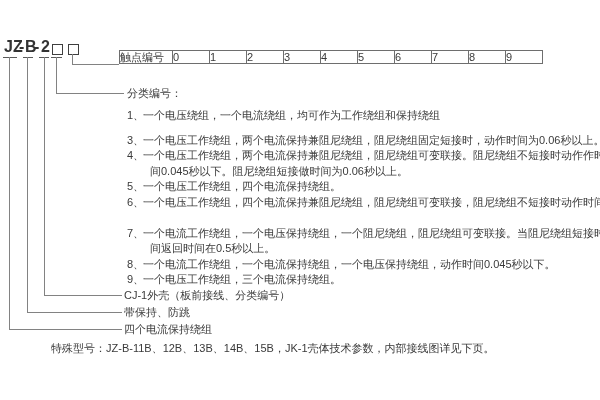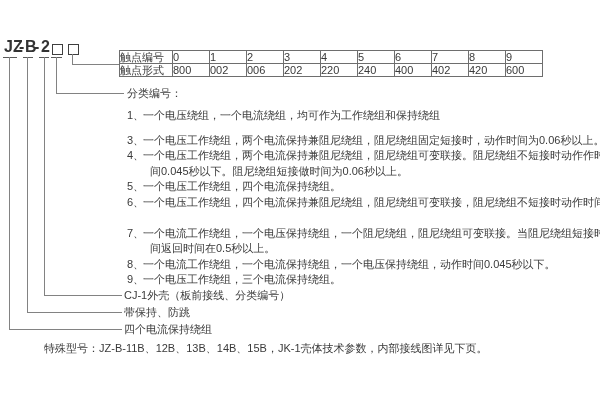--- a/index.html
+++ b/index.html
@@ -18,21 +18,21 @@
           font-size:11px;color:#3a3a3a;table-layout:fixed;}
   .ctable td{border:1px solid #6e6e6e;text-align:left;padding:0;height:12px;
              line-height:12px;overflow:hidden;white-space:nowrap;}
   .ctable td.hdr{width:52px;}
   .ctable td.val{width:36px;}
   
   .tline{position:absolute;left:127px;font-size:11px;line-height:12px;white-space:nowrap;color:#3a3a3a;}
   .tline.cont{left:135px;padding-left:15px;}
   .tline.branch{left:124px;}
   .inum{display:inline-block;width:16px;}
-  .footer{position:absolute;left:44px;top:342px;font-size:11px;line-height:13px;white-space:nowrap;color:#3a3a3a;}
+  .footer{position:absolute;left:51px;top:342px;font-size:11px;line-height:13px;white-space:nowrap;color:#3a3a3a;}
 </style>
 </head>
 <body>
 
 <div class="page">
 
   <span class="model-part" style="left:4px">JZ</span>
   <span class="model-part" style="left:19px">-</span>
   <span class="model-part" style="left:25px">B</span>
   <span class="model-part" style="left:34px">-</span>
@@ -65,33 +65,20 @@
         <td class="val">1</td>
         <td class="val">2</td>
         <td class="val">3</td>
         <td class="val">4</td>
         <td class="val">5</td>
         <td class="val">6</td>
         <td class="val">7</td>
         <td class="val">8</td>
         <td class="val">9</td>
       </tr>
-      <tr>
-        <td class="hdr">触点形式</td>
-        <td class="val">800</td>
-        <td class="val">002</td>
-        <td class="val">006</td>
-        <td class="val">202</td>
-        <td class="val">220</td>
-        <td class="val">240</td>
-        <td class="val">400</td>
-        <td class="val">402</td>
-        <td class="val">420</td>
-        <td class="val">600</td>
-      </tr>
     </tbody>
   </table>
 
   <div class="tline" style="top:87px">分类编号：</div>
 
   <div class="tline" style="top:109px"><span class="inum">1、</span><span>一个电压绕组，一个电流绕组，均可作为工作绕组和保持绕组</span></div>
   <div class="tline" style="top:134px"><span class="inum">3、</span><span>一个电压工作绕组，两个电流保持兼阻尼绕组，阻尼绕组固定短接时，动作时间为0.06秒以上。</span></div>
   <div class="tline" style="top:149px"><span class="inum">4、</span><span>一个电压工作绕组，两个电流保持兼阻尼绕组，阻尼绕组可变联接。阻尼绕组不短接时动作作时</span></div>
   <div class="tline cont" style="top:165px">间0.045秒以下。阻尼绕组短接做时间为0.06秒以上。</div>
   <div class="tline" style="top:180px"><span class="inum">5、</span><span>一个电压工作绕组，四个电流保持绕组。</span></div>

